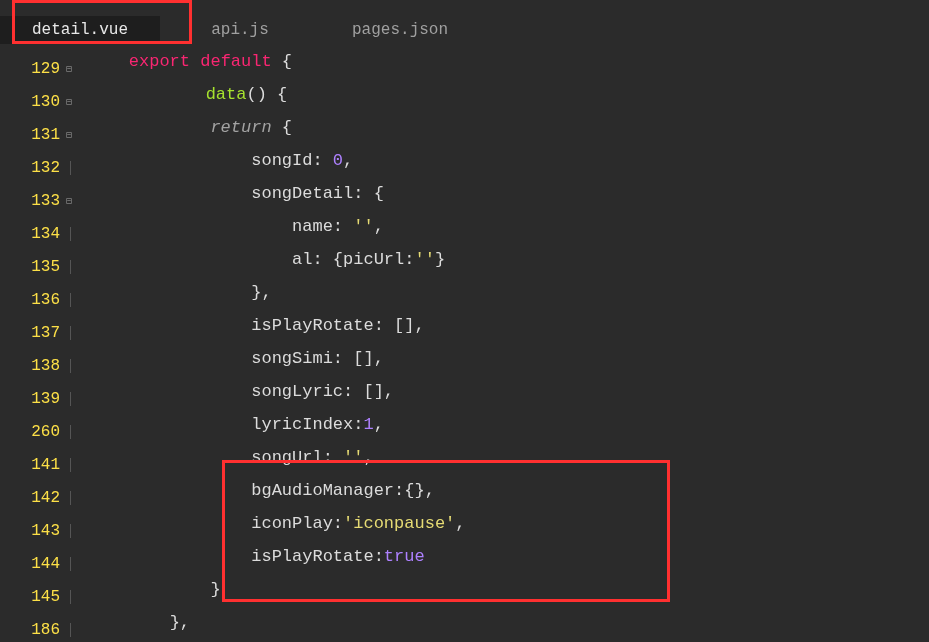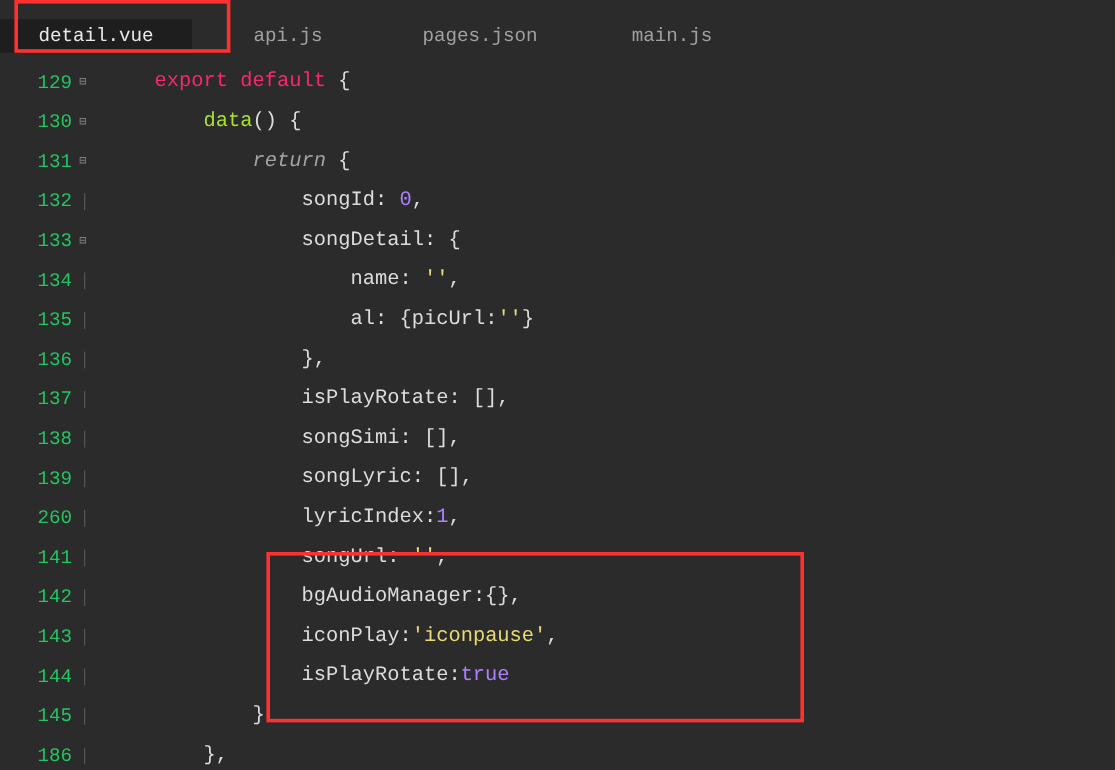--- a/index.html
+++ b/index.html
@@ -45,21 +45,21 @@
     flex-shrink: 0;
   }
   .gutter-row {
     height: 33px;
     display: flex;
     align-items: center;
     justify-content: flex-end;
     padding-right: 4px;
   }
   .line-num {
-    color: #22c55e;
+    color: #fde047;
     font-size: 16px;
     text-align: right;
     width: 40px;
   }
   .fold-marker {
     width: 14px;
     height: 14px;
     margin-left: 2px;
     display: inline-flex;
     align-items: center;
@@ -75,26 +75,26 @@
     border-left: 1px solid #555;
   }
   .code {
     flex: 1;
     padding-top: 8px;
     padding-left: 8px;
   }
   .code-row {
     height: 33px;
     display: flex;
-    align-items: center;
+    align-items: flex-start;
     white-space: pre;
   }
   .tok-keyword { color: #f92672; }
   .tok-keyword2 { color: #a3a3a3; font-style: italic; }
-  .tok-func { color: #a6e22e; }
+  .tok-func { color: #a6e22e; margin-left: 36px; }
   .tok-plain { color: #dcdcdc; }
   .tok-punc { color: #dcdcdc; }
   .tok-number { color: #ae81ff; }
   .tok-string { color: #e6db74; }
   .tok-bool { color: #ae81ff; }
   .tok-prop { color: #dcdcdc; }
   .hl-box {
     position: absolute;
     border: 3px solid #ff3030;
     pointer-events: none;
@@ -117,23 +117,20 @@
 
 <div class="tabs">
   <div class="tab active">
       <span>detail.vue</span>
     </div>
   <div class="tab">
       <span>api.js</span>
     </div>
   <div class="tab">
       <span>pages.json</span>
-    </div>
-  <div class="tab">
-      <span>main.js</span>
     </div>
 </div>
 
 <div class="editor">
   <div class="gutter" id="gutter">
       <div class="gutter-row">
         <span class="line-num">129</span>
         <span class="fold-marker">⊟</span>
       </div>
       <div class="gutter-row">

